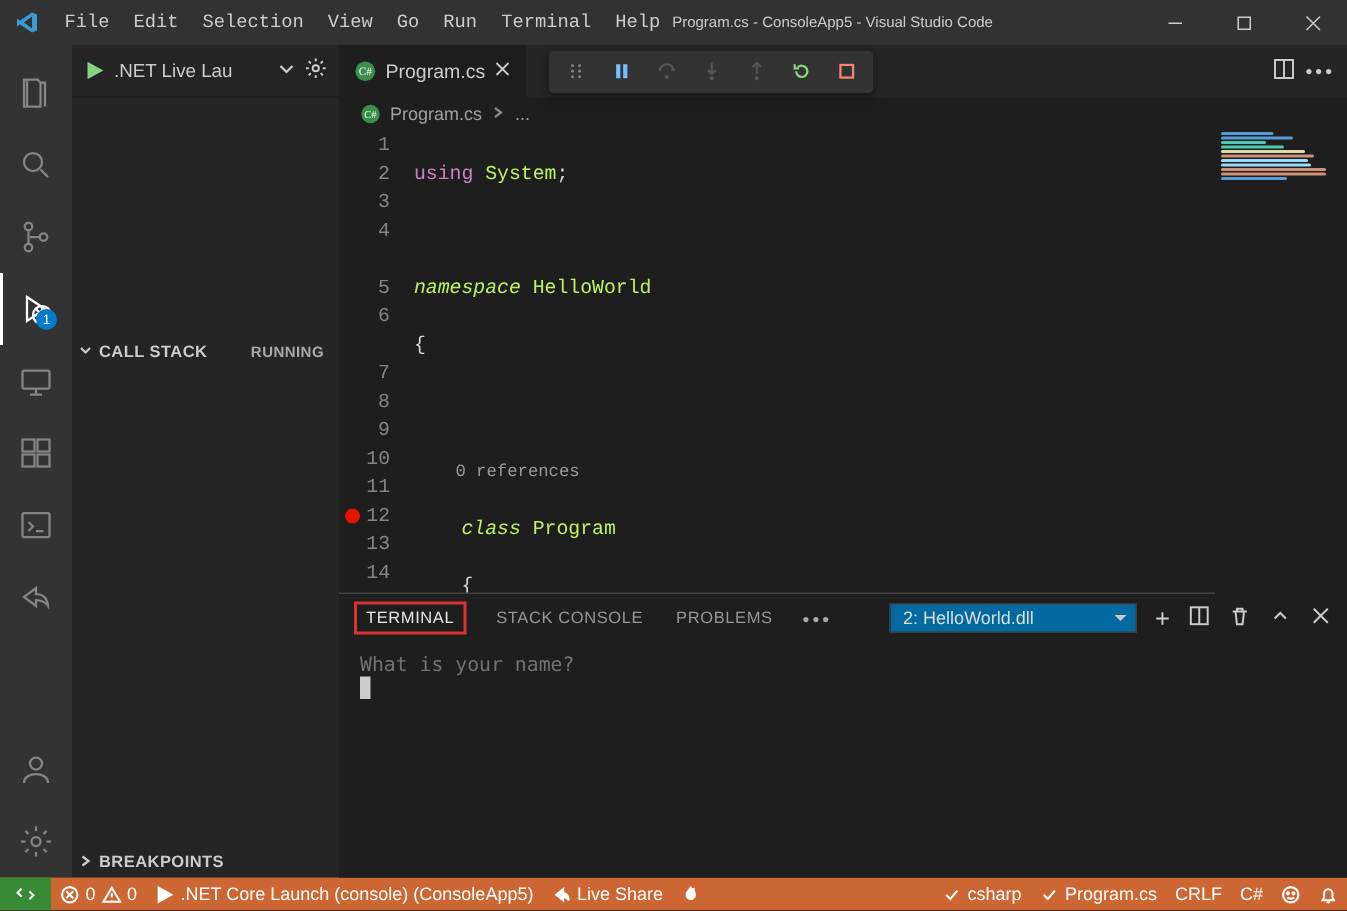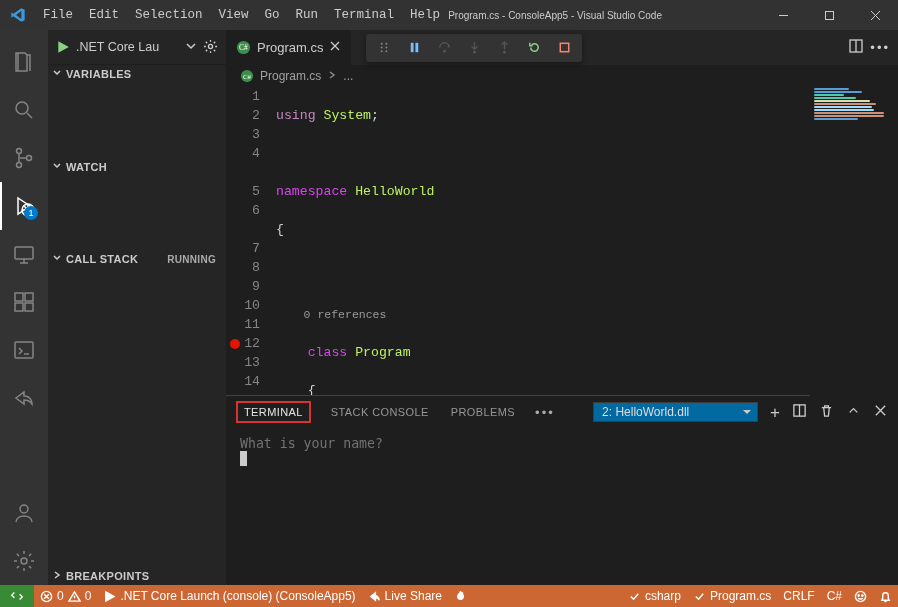--- a/index.html
+++ b/index.html
@@ -87,21 +87,21 @@
 .breadcrumb-row .file-icon-svg { width:14px; height:14px; }
 .breadcrumb-row .sep svg{ width:10px; height:10px; stroke:#888; fill:none; stroke-width:1.5;}
 
 .code-pane { flex:1; display:flex; font-family:Consolas,"Courier New",monospace; font-size:13.2px; line-height:19px; overflow:hidden; position:relative;}
 .gutter { width:50px; text-align:right; color:#858585; padding-right:16px; user-select:none; position:relative;}
 .gutter .ln { height:19px; }
 .gutter .bp { position:absolute; left:4px; width:10px; height:10px; background:#e51400; border-radius:50%; }
 .code-lines { flex:1; white-space:pre; color:#d4d4d4; overflow:hidden;}
 .code-lines .line { height:19px; }
 .codelens { color:#999999; font-size:11.5px; height:19px; padding-left:0;margin-top:47px;}
-.tok-kw { color:#d946ef; }
+.tok-kw { color:#bef264;font-style:italic; }
 .tok-ctrl { color:#c586c0; }
 .tok-type { color:#bef264; }
 
 .minimap { position:absolute; right:0; top:57px; width:88px; height:320px; background:#1e1e1e; }
 .minimap .mm-line { height:2px; margin:1px 8px 1px 4px; border-radius:1px; }
 
 .panel {
   height:190px; border-top:1px solid #414141; background:#1e1e1e;
   display:flex; flex-direction:column;
 }
@@ -244,42 +244,30 @@
     </div>
   </div>
 
   <div class="sidebar">
     <div class="debug-config">
       <span class="run-btn">
           <svg viewBox="0 0 12 12">
             <path d="M2 1l9 5-9 5z"></path>
           </svg>
         </span>
-      <span class="config-name">.NET Core Lau</span>
+      <span class="config-name">.NET Live Lau</span>
       <span class="chev"><svg viewBox="0 0 12 12">
             <path d="M2 4l4 4 4-4"></path>
           </svg></span>
       <span class="gear-mini"><svg viewBox="0 0 16 16">
             <circle cx="8" cy="8" r="2.2"></circle>
             <path d="M8 1v2M8 13v2M1 8h2M13 8h2M3 3l1.5 1.5M11.5 11.5L13 13M13 3l-1.5 1.5M4.5 11.5L3 13"></path>
           </svg></span>
     </div>
-    <div class="section-header">
-      <span class="twisty"><svg viewBox="0 0 10 10">
-            <path d="M2 3l3 3 3-3"></path>
-          </svg></span>
-      <span>VARIABLES</span>
-    </div>
     <div class="section-body"></div>
-    <div class="section-header">
-      <span class="twisty"><svg viewBox="0 0 10 10">
-            <path d="M2 3l3 3 3-3"></path>
-          </svg></span>
-      <span>WATCH</span>
-    </div>
     <div class="section-body"></div>
     <div class="section-header">
       <span class="twisty"><svg viewBox="0 0 10 10">
             <path d="M2 3l3 3 3-3"></path>
           </svg></span>
       <span>CALL STACK</span>
       <span class="right-label">RUNNING</span>
     </div>
     <div class="section-body" style="flex:4"></div>
     <div class="section-header">

